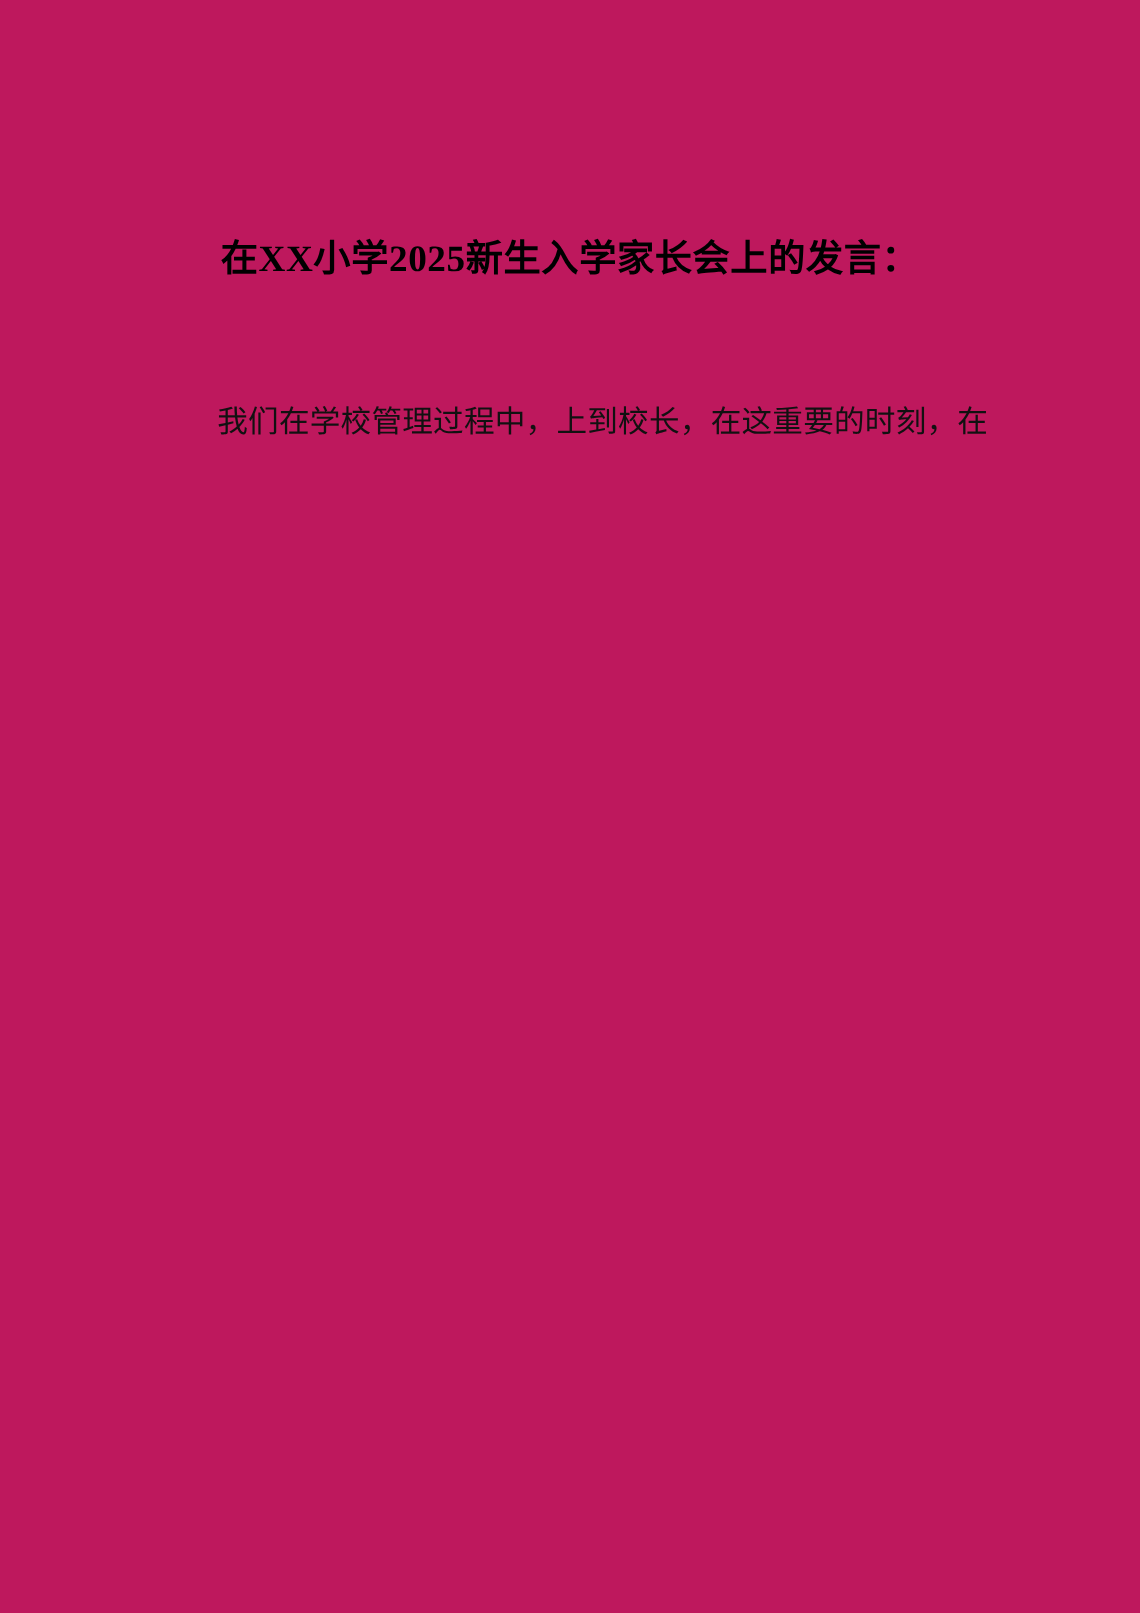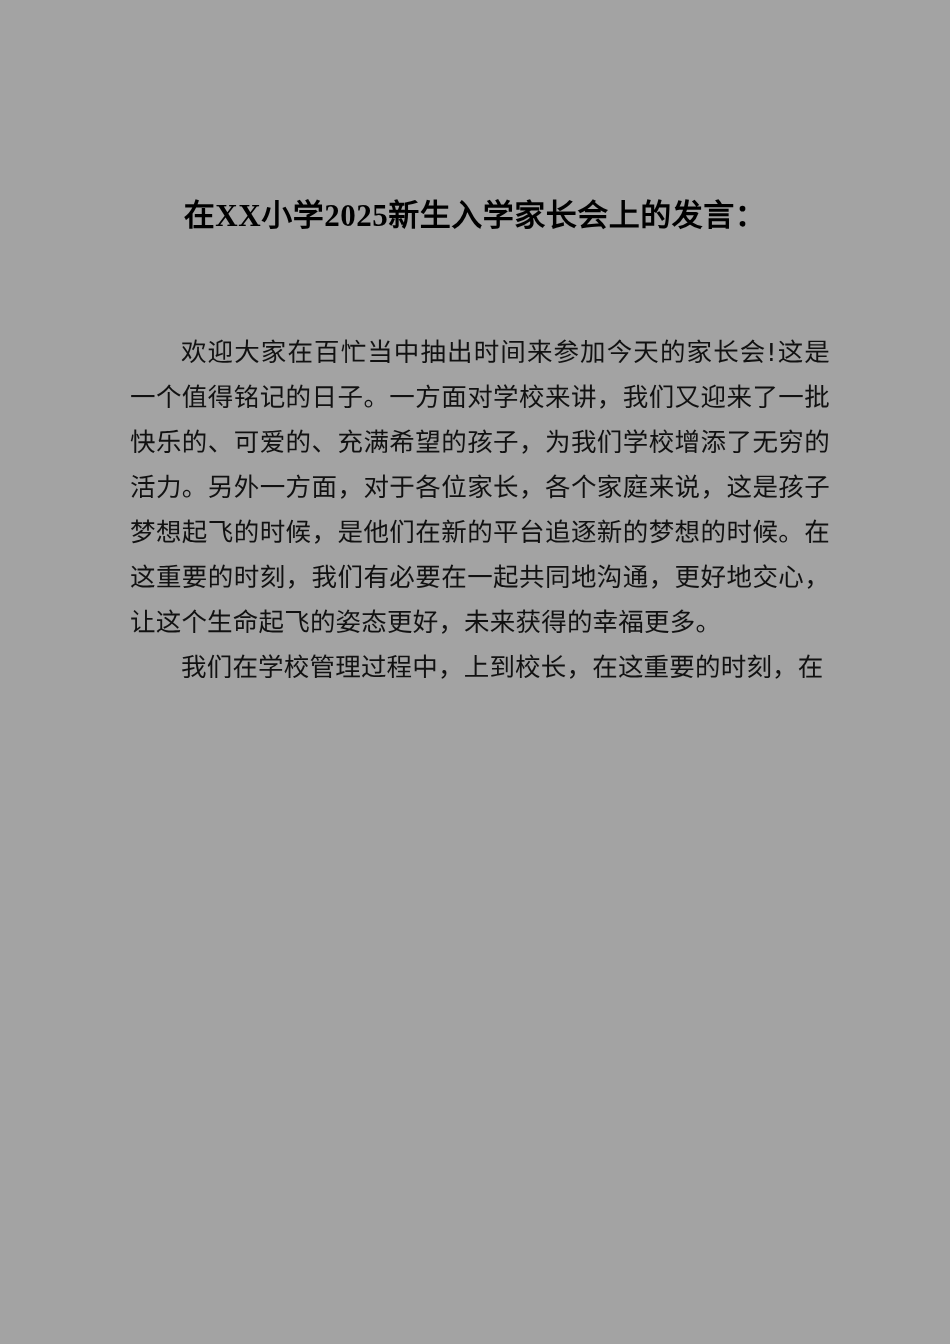--- a/index.html
+++ b/index.html
@@ -14,21 +14,21 @@
     overflow: hidden;
     font-family: "Liberation Serif", "DejaVu Serif", serif;
     color: #000000;
     -webkit-font-smoothing: antialiased;
   }
 
   .page {
     position: relative;
     width: 950px;
     height: 1344px;
-    background: #a3a3a3;
+    background: #be185d;
     box-sizing: border-box;
   }
 
   .doc-title {
     position: absolute;
     left: 130px;
     top: 172px;
     width: 690px;
     text-align: center;
     font-family: "Liberation Serif", "DejaVu Serif", serif;
@@ -74,17 +74,16 @@
 </head>
 <body>
 
 <div class="page">
 
   <h1 class="doc-title">
     <span class="title-line title-line-1">在XX小学2025新生入学家长会上的发言：</span>
   </h1>
 
   <div class="body-block">
-    <p class="para">欢迎大家在百忙当中抽出时间来参加今天的家长会!这是一个值得铭记的日子。一方面对学校来讲，我们又迎来了一批快乐的、可爱的、充满希望的孩子，为我们学校增添了无穷的活力。另外一方面，对于各位家长，各个家庭来说，这是孩子梦想起飞的时候，是他们在新的平台追逐新的梦想的时候。在这重要的时刻，我们有必要在一起共同地沟通，更好地交心，让这个生命起飞的姿态更好，未来获得的幸福更多。</p>
     <p class="para">我们在学校管理过程中，上到校长，在这重要的时刻，在</p>
   </div>
 
 </div>
 
 </body></html>

